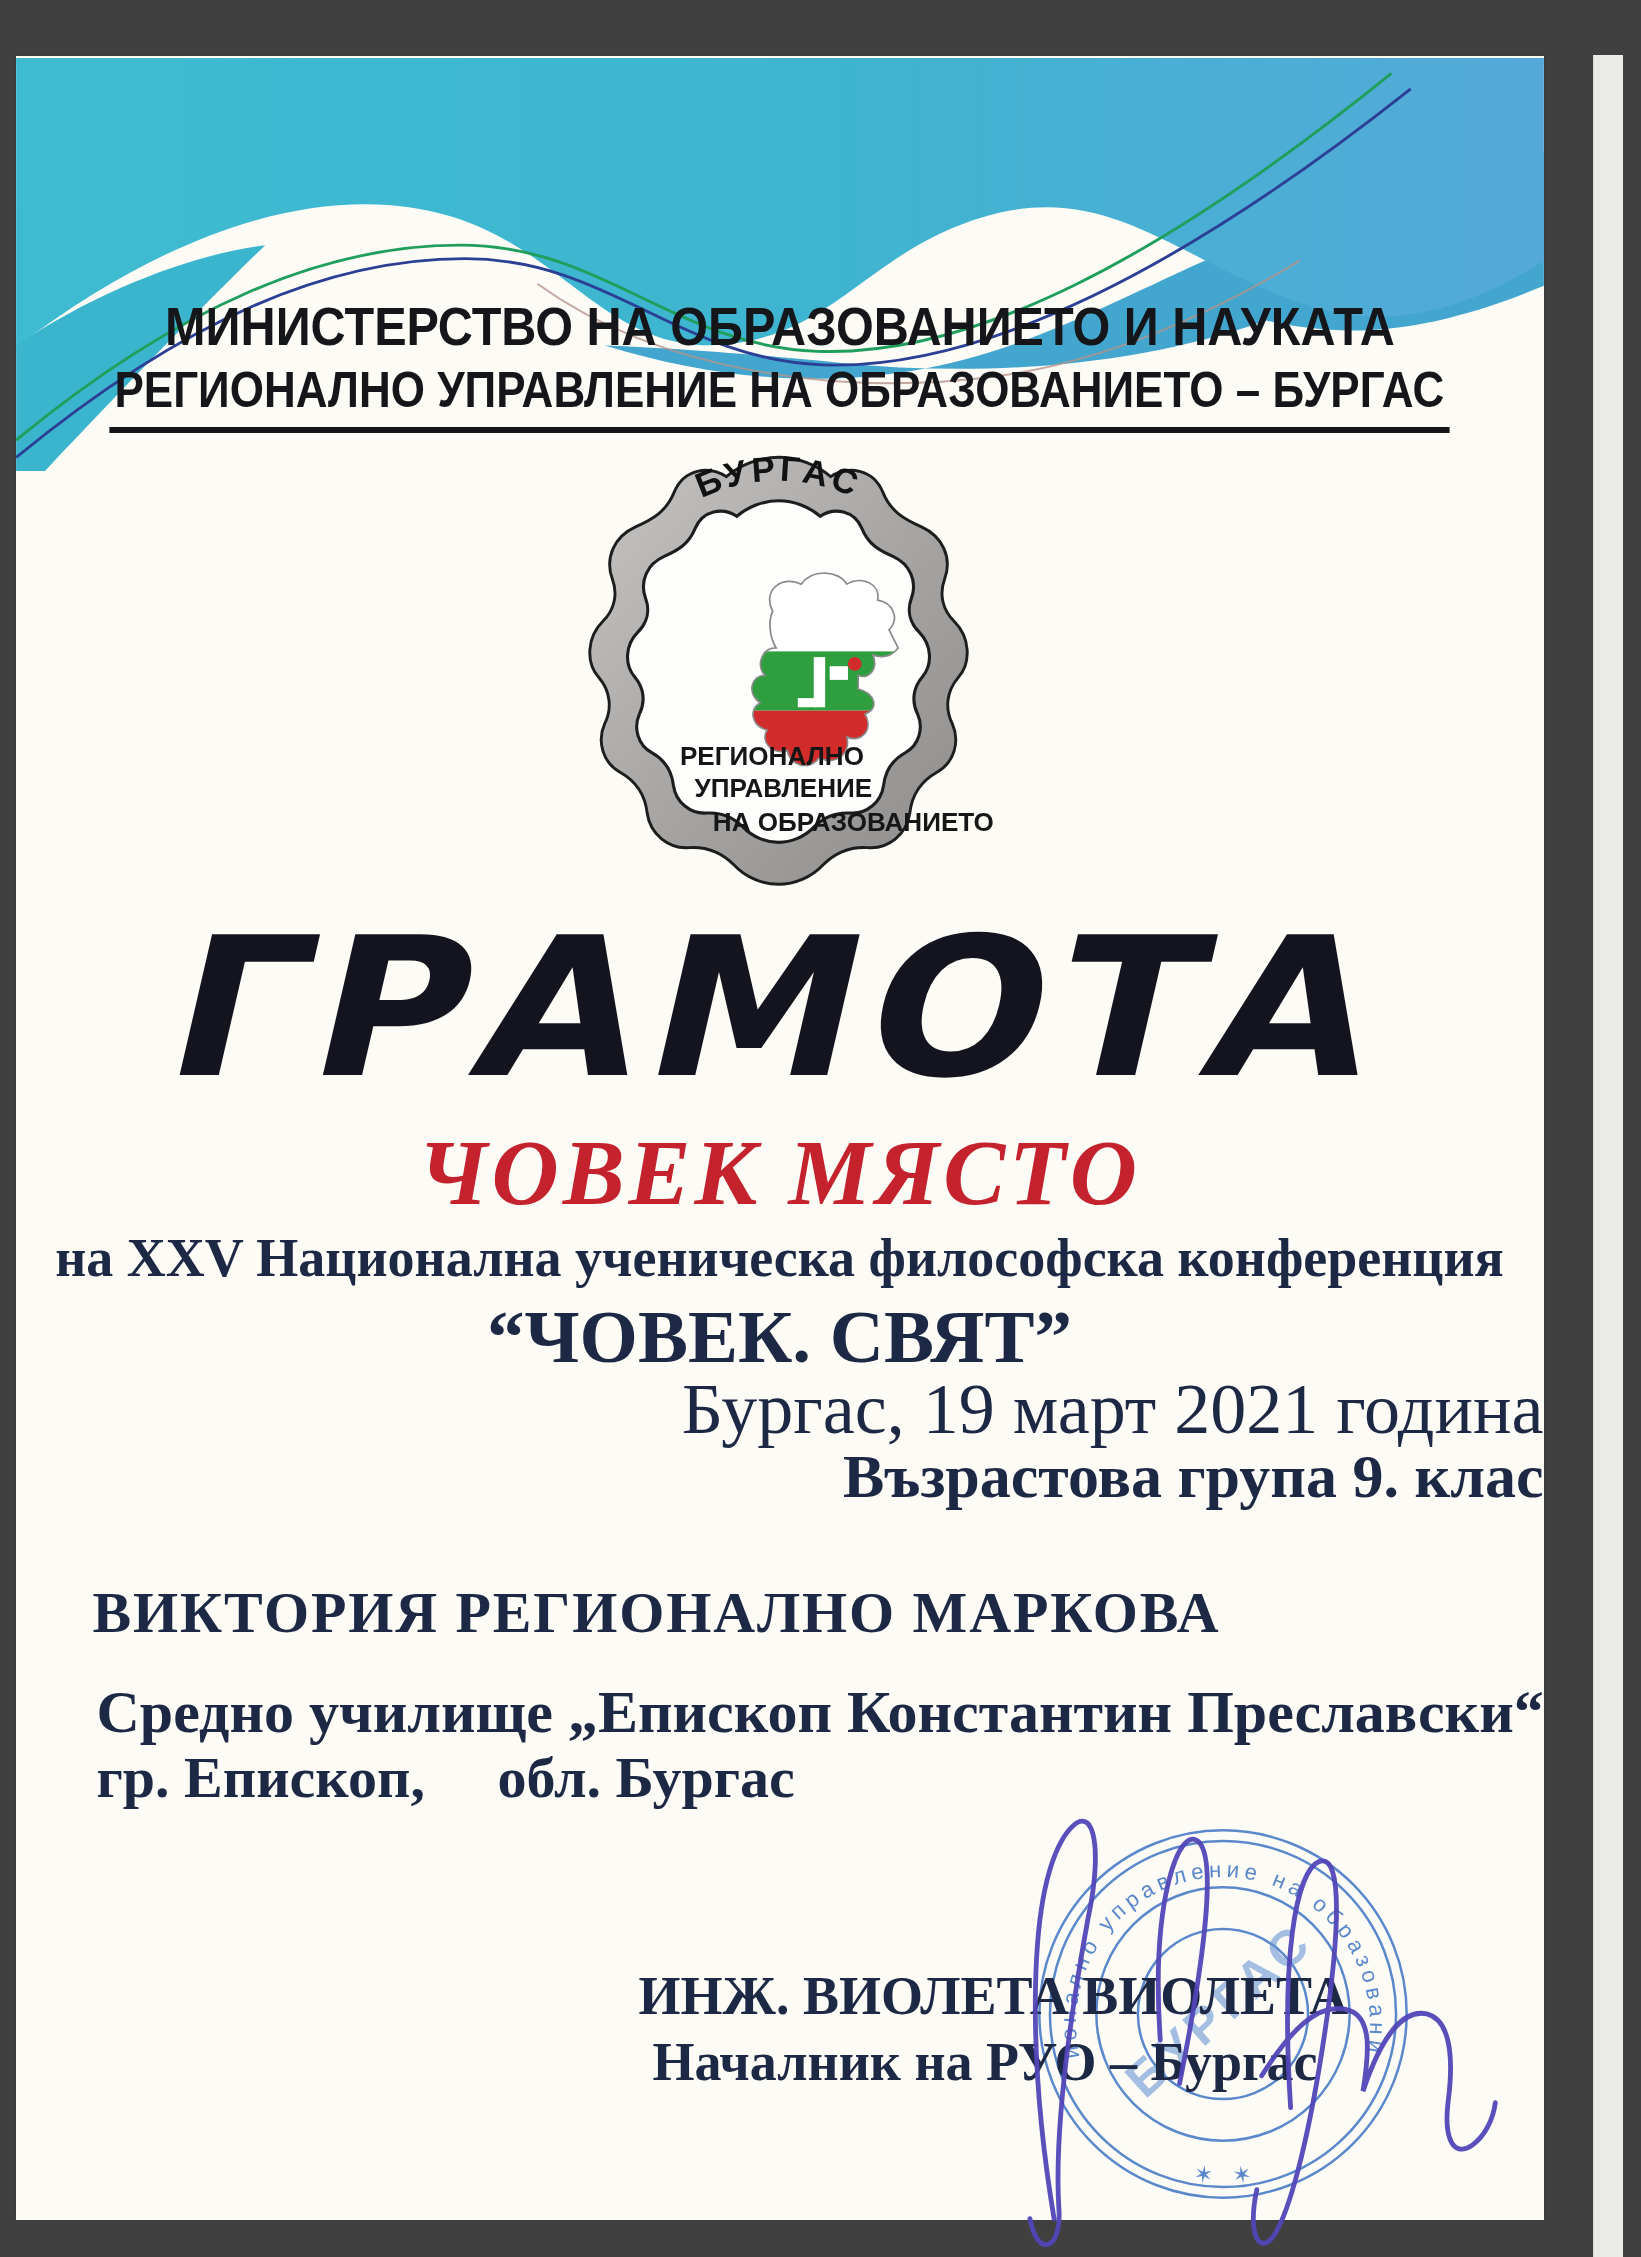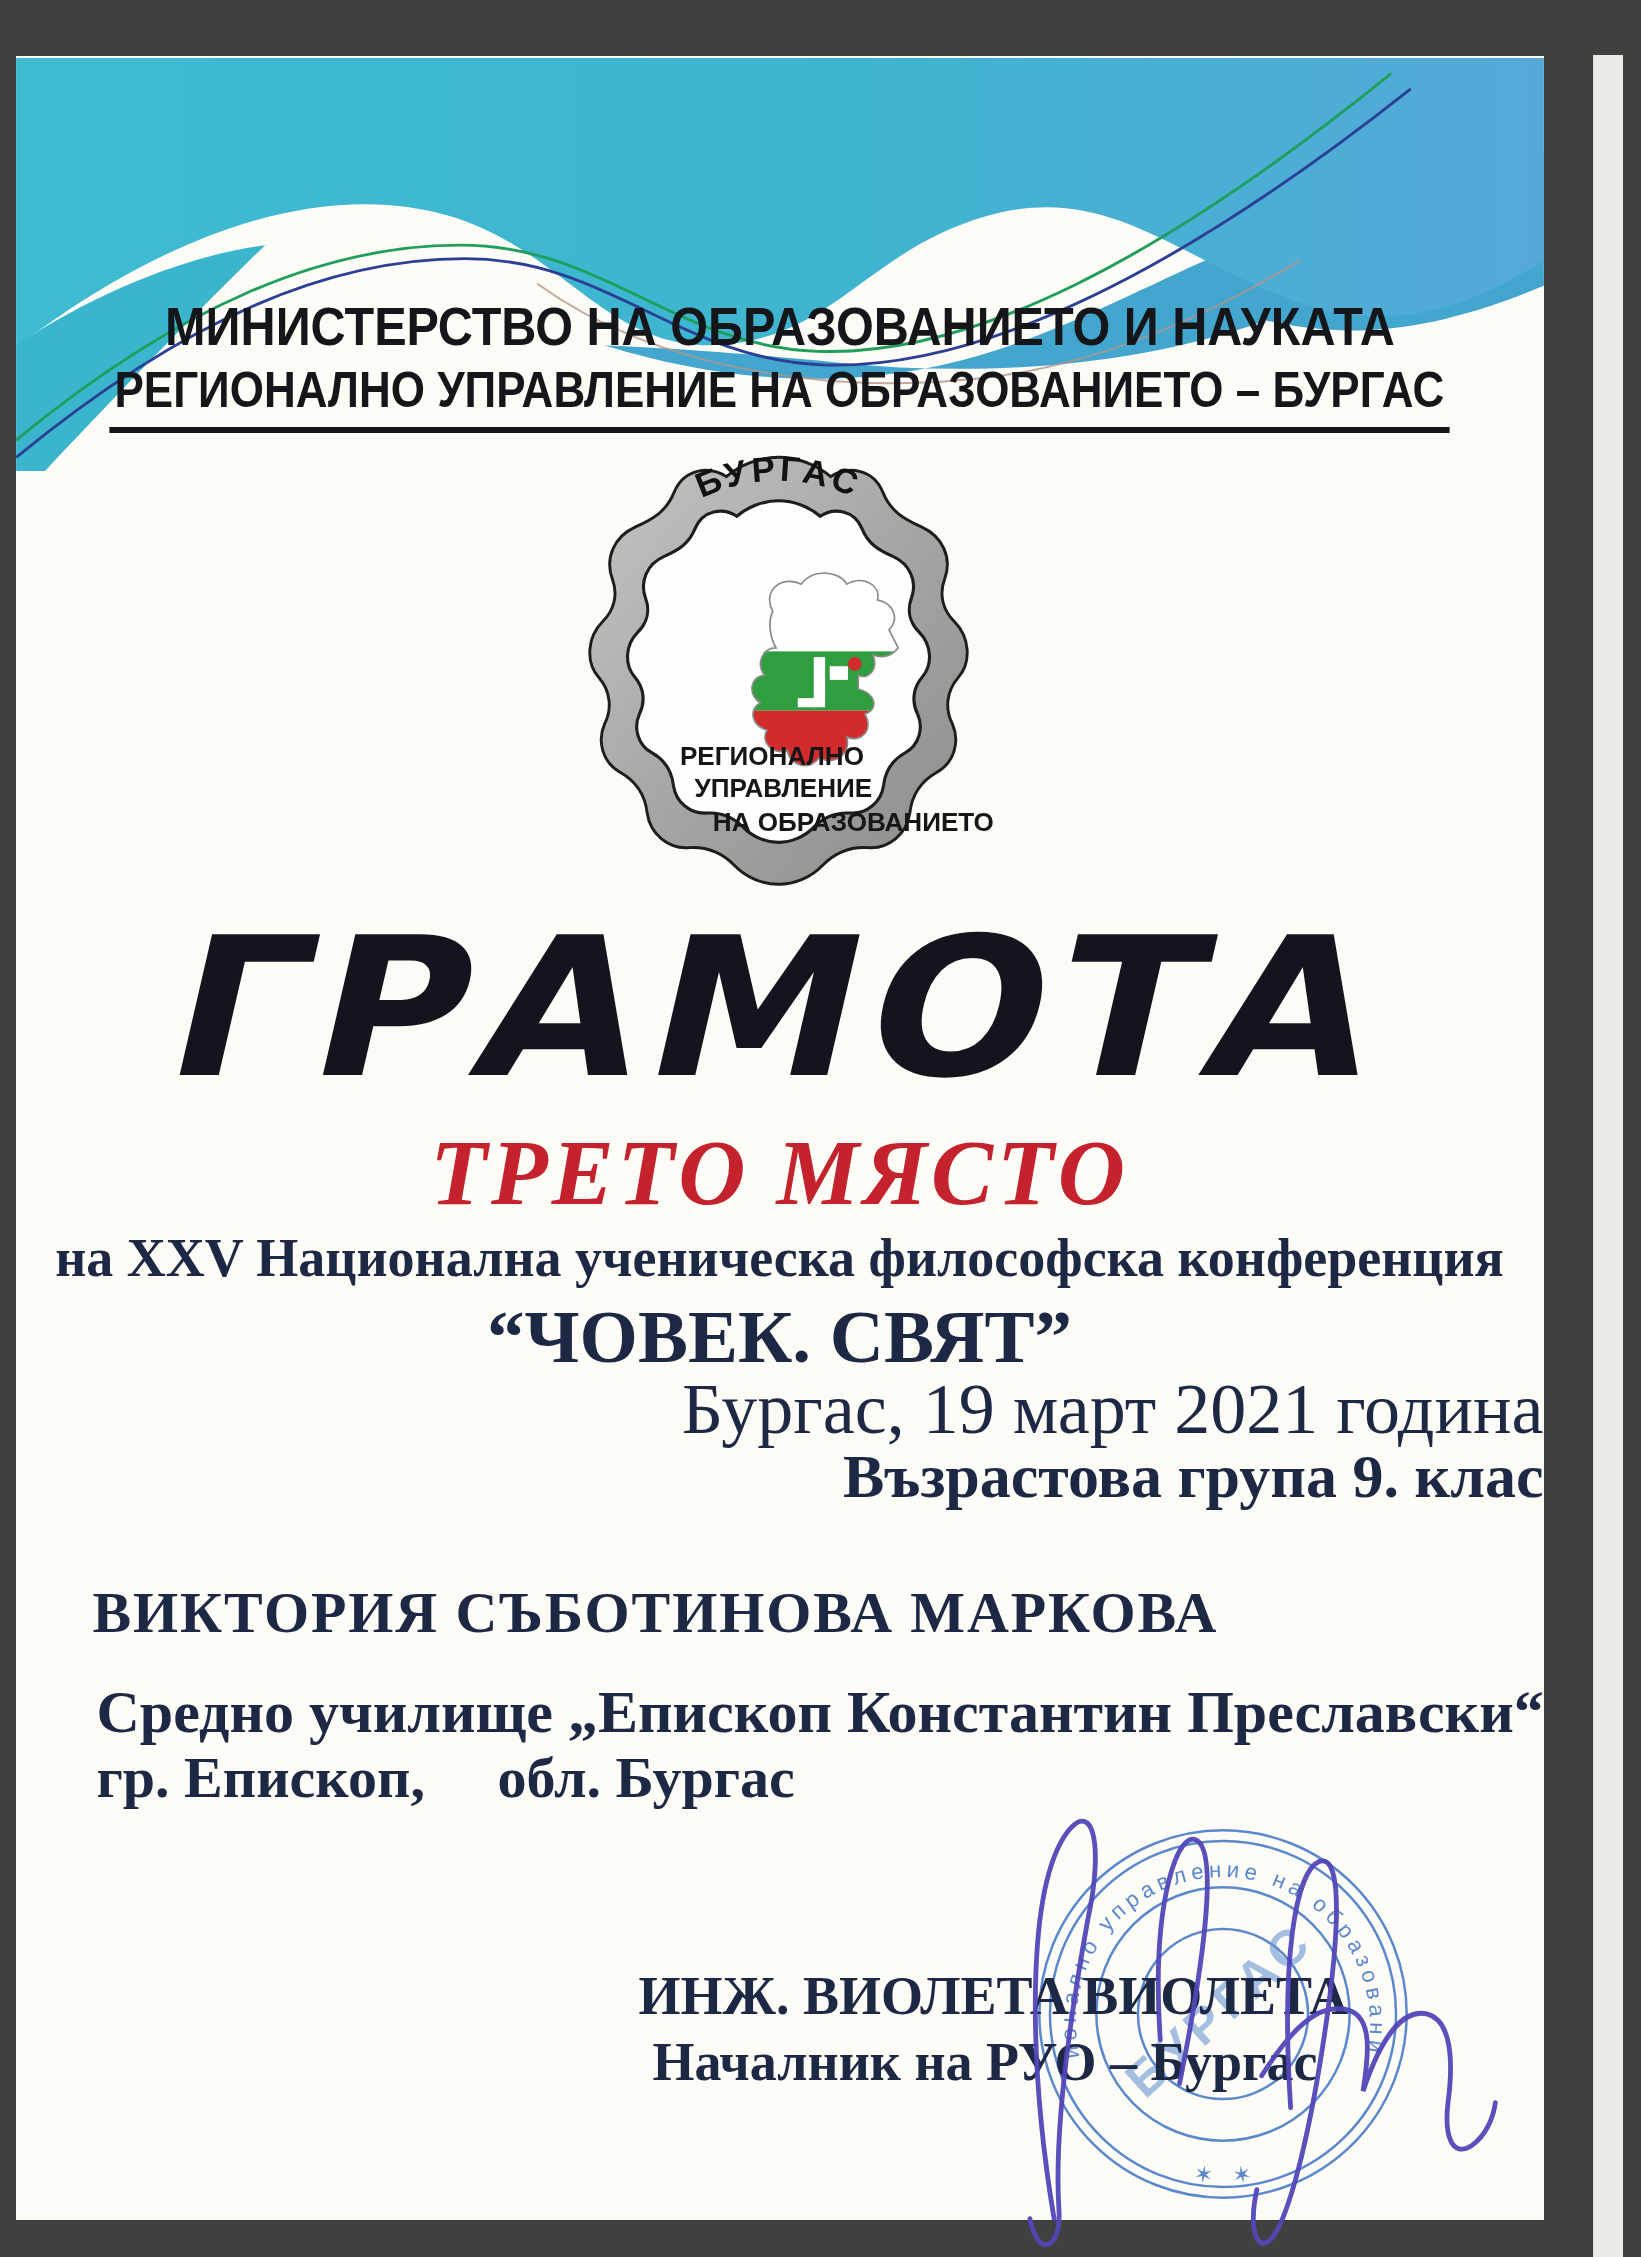--- a/index.html
+++ b/index.html
@@ -97,28 +97,28 @@
         <circle cx="272" cy="166" r="6" fill="#d12b2b"></circle>
       </g>
 
       <text x="148" y="338" font-family="Liberation Sans, sans-serif" font-weight="bold" font-size="27" fill="#161616">РЕГИОНАЛНО</text>
       <text x="163" y="372" font-family="Liberation Sans, sans-serif" font-weight="bold" font-size="27" fill="#161616">УПРАВЛЕНИЕ</text>
       <text x="182" y="407" font-family="Liberation Sans, sans-serif" font-weight="bold" font-size="27" fill="#161616">НА ОБРАЗОВАНИЕТО</text>
     </svg>
 
     <div class="abs ctr title">ГРАМОТА</div>
 
-    <div class="abs ctr award">ТРЕТО МЯСТО</div>
+    <div class="abs ctr award">ЧОВЕК МЯСТО</div>
 
     <div class="abs ctr evline">на XXV Национална ученическа философска конференция</div>
     <div class="abs ctr evname">“ЧОВЕК. СВЯТ”</div>
     <div class="abs ctr evdate">Бургас, 19 март 2021 година</div>
     <div class="abs ctr evgroup">Възрастова група 9. клас</div>
 
-    <div class="abs recname">ВИКТОРИЯ СЪБОТИНОВА МАРКОВА</div>
+    <div class="abs recname">ВИКТОРИЯ РЕГИОНАЛНО МАРКОВА</div>
     <div class="abs school">Средно училище „Епископ Константин Преславски“</div>
     <div class="abs loc">гр. Епископ,     обл. Бургас</div>
 
     <svg class="stamp" viewBox="0 0 420 420" aria-hidden="true">
       <defs>
         <path id="ringTop" d="M62,255 A152,152 0 1 1 358,255" fill="none"></path>
         <path id="ringBottom" d="M105,330 A128,128 0 0 0 320,325" fill="none"></path>
       </defs>
       <g stroke="#4a7cc7" fill="none" stroke-width="2.6">
         <circle cx="210" cy="210" r="190"></circle>

